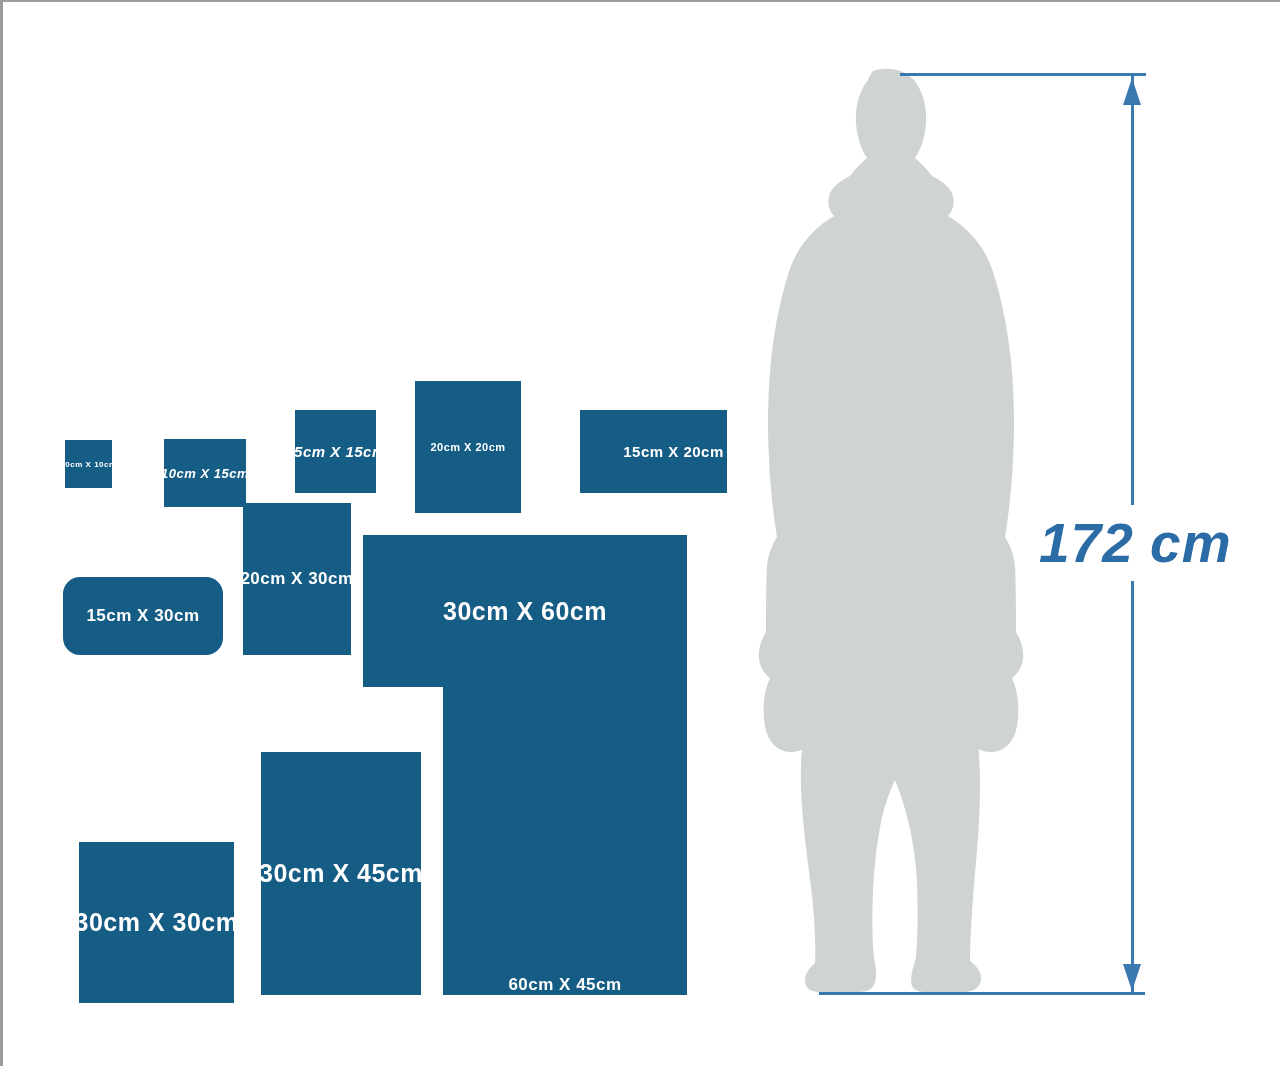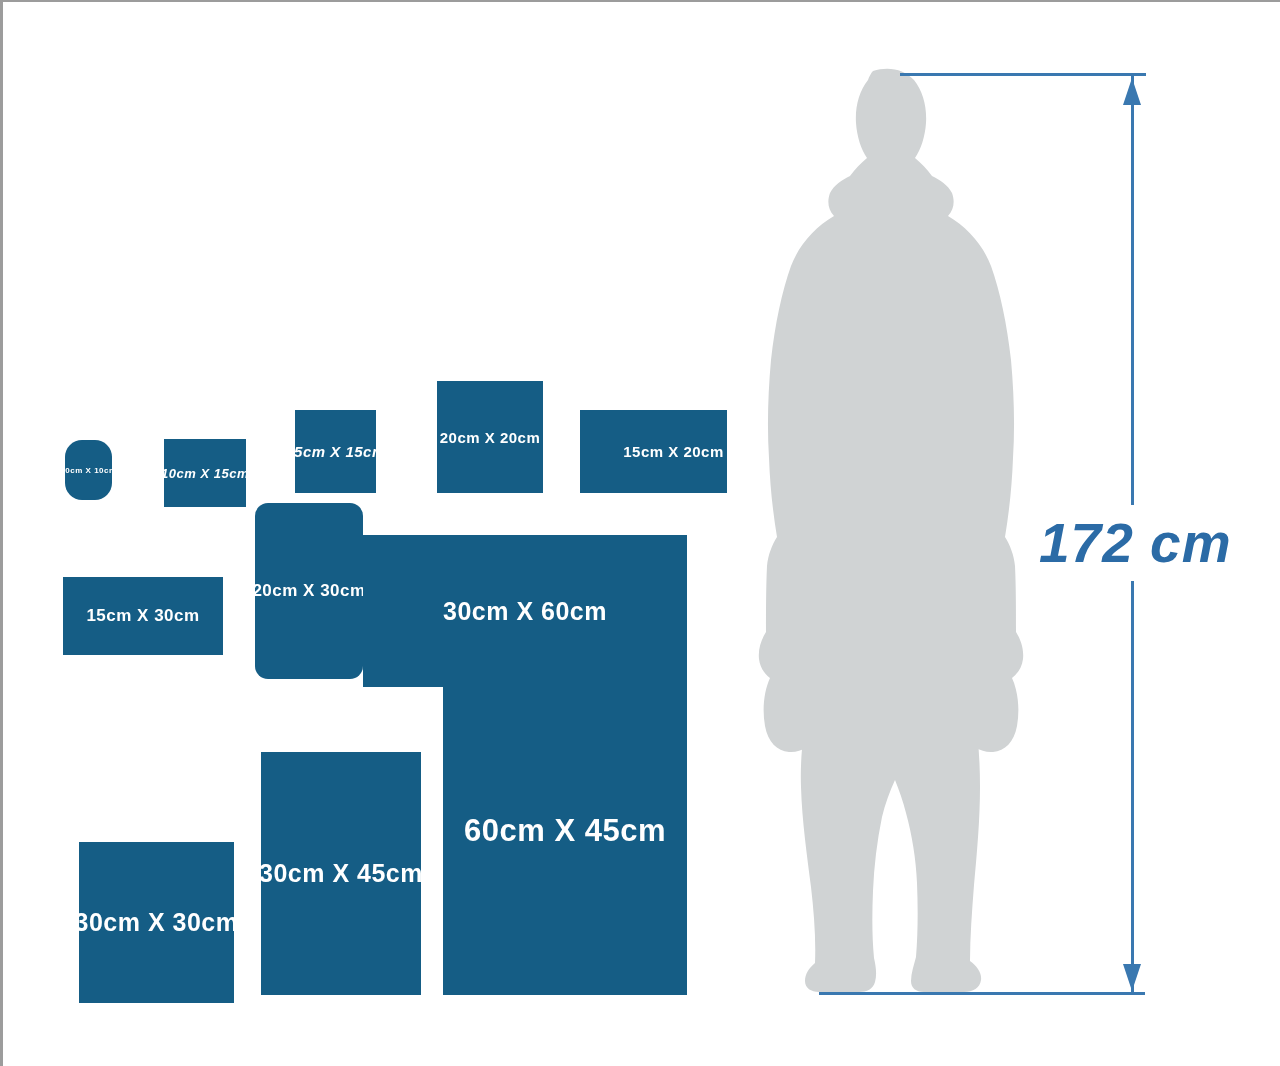--- a/index.html
+++ b/index.html
@@ -51,51 +51,51 @@
     font-style:italic;
   }
   #person{position:absolute;left:727px;top:63px;width:300px;height:930px;}
 </style>
 </head>
 <body>
 
 <div id="canvas">
 
   <div>
-      <div class="size-box" style="left: 62px; top: 438px; width: 47px; height: 60px; font-size: 8px; border-radius: 17px;">
+      <div class="size-box" style="left: 62px; top: 438px; width: 47px; height: 48px; font-size: 8px;">
         <span>10cm X 10cm</span>
       </div>
       <div class="size-box" style="left: 161px; top: 437px; width: 82px; height: 68px; font-size: 13px; font-style: italic;">
         <span>10cm X 15cm</span>
       </div>
       <div class="size-box" style="left: 292px; top: 408px; width: 81px; height: 83px; font-size: 15px; font-style: italic;">
         <span>15cm X 15cm</span>
       </div>
-      <div class="size-box" style="left: 434px; top: 379px; width: 106px; height: 112px; font-size: 15px;">
+      <div class="size-box" style="left: 412px; top: 379px; width: 106px; height: 132px; font-size: 11px;">
         <span>20cm X 20cm</span>
       </div>
       <div class="size-box" style="left: 577px; top: 408px; width: 107px; height: 83px; font-size: 15px; padding-left: 40px;">
         <span>15cm X 20cm</span>
       </div>
-      <div class="size-box" style="left: 60px; top: 575px; width: 160px; height: 78px; font-size: 17px;">
+      <div class="size-box" style="left: 60px; top: 575px; width: 160px; height: 78px; font-size: 17px; border-radius: 17px;">
         <span>15cm X 30cm</span>
       </div>
-      <div class="size-box" style="left: 252px; top: 501px; width: 108px; height: 176px; font-size: 17px; border-radius: 13px;">
+      <div class="size-box" style="left: 240px; top: 501px; width: 108px; height: 152px; font-size: 17px;">
         <span>20cm X 30cm</span>
       </div>
       <div class="size-box" style="left: 360px; top: 501px; width: 324px; height: 152px; font-size: 25px; margin-top: 32px;">
         <span>30cm X 60cm</span>
       </div>
       <div class="size-box" style="left: 76px; top: 832px; width: 155px; height: 161px; font-size: 25px; margin-top: 8px;">
         <span>30cm X 30cm</span>
       </div>
       <div class="size-box" style="left: 258px; top: 750px; width: 160px; height: 243px; font-size: 25px;">
         <span>30cm X 45cm</span>
       </div>
-      <div class="size-box" style="left: 440px; top: 665px; width: 244px; height: 328px; font-size: 31px;">
+      <div class="size-box" style="left: 440px; top: 665px; width: 244px; height: 328px; font-size: 17px; align-items: flex-end;">
         <span>60cm X 45cm</span>
       </div>
     </div>
 
   <svg id="person" viewBox="0 0 300 930" preserveAspectRatio="none" aria-hidden="true">
     <path fill="#d0d3d4" d="M 143 6
          C 158 1 174 4 184 15 C 193 26 197 42 196 58 C 195 72 191 84 185 93
          C 191 98 197 104 202 111 C 210 115 218 120 222 128 C 225 136 224 145 218 151
          C 237 162 253 180 261 201 C 270 226 277 259 281 295 C 284 328 285 362 283 393
          C 282 421 279 448 275 472 C 280 480 284 490 285 501 C 286 522 286 547 286 567

